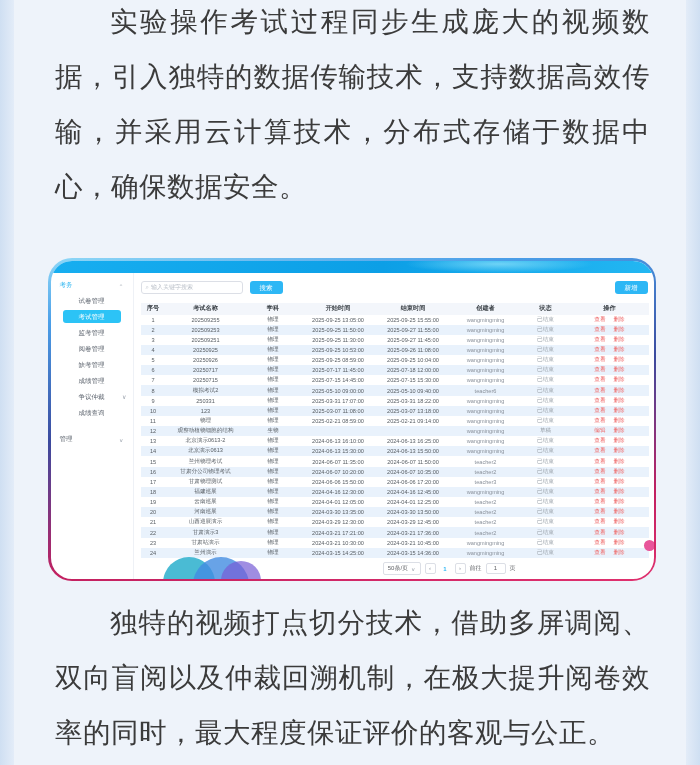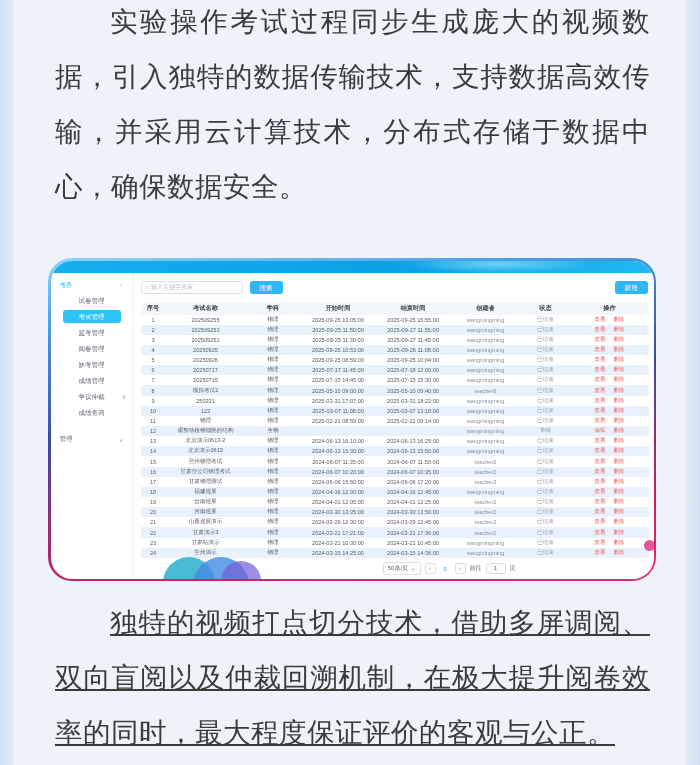--- a/index.html
+++ b/index.html
@@ -14,21 +14,21 @@
   .edge-strip.left  { left:0;  background:linear-gradient(90deg,#cfdff2,#e3ecf8); }
   .edge-strip.right { right:0; background:linear-gradient(90deg,#e3ecf8,#cfdff2); }
 
   .para {
     position:absolute; left:55px; right:50px;
     font-size:27.5px; line-height:55px; letter-spacing:0.5px;
     color:#3b3b3b; font-weight:500;
     text-align:justify; text-indent:2em;
   }
   .para.top { top:-6px; }
-  .para.bottom { top:595px;text-decoration:underline; }
+  .para.bottom { top:595px; }
 
   
   .card {
     position:absolute; left:48px; top:258px; width:608px; height:323px;
     border-radius:24px; padding:2.5px;
     background:linear-gradient(172deg,#8fd8f7 0%,#4a9ee8 16%,#3b4a9e 45%,#c22060 78%,#e0306e 100%);
     z-index:2;
   }
   .card-inner {
     position:relative; width:100%; height:100%;

